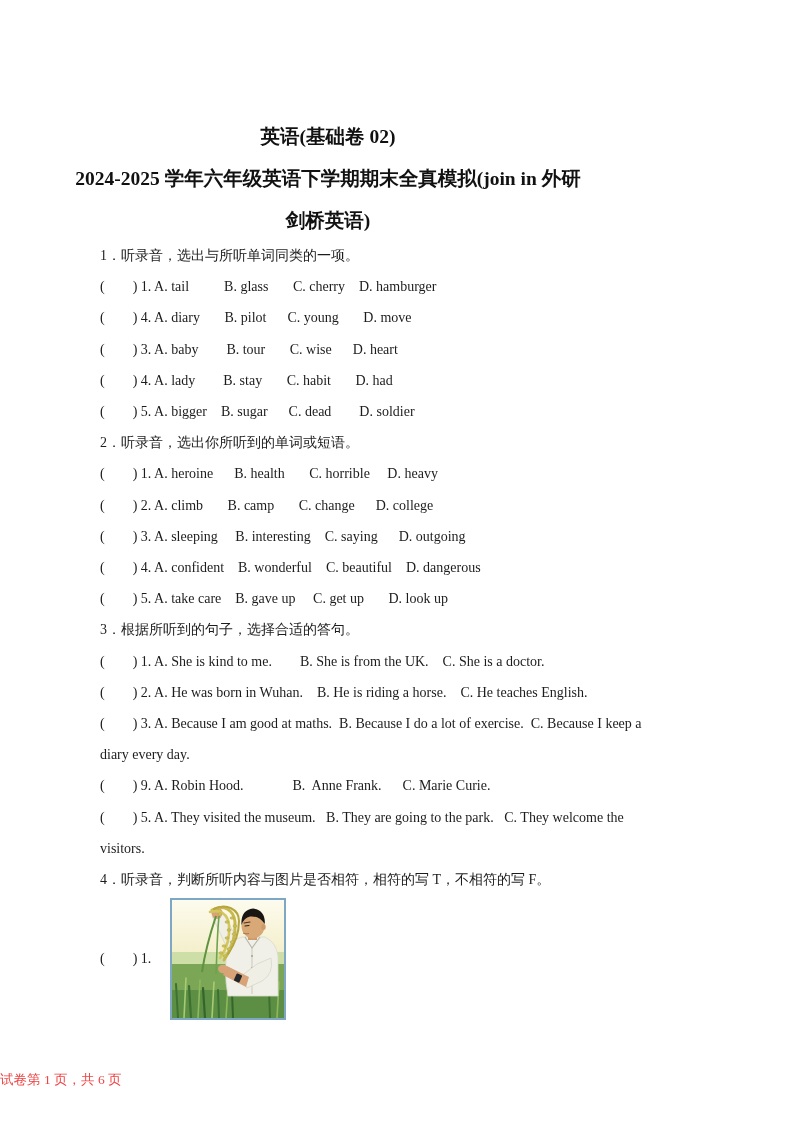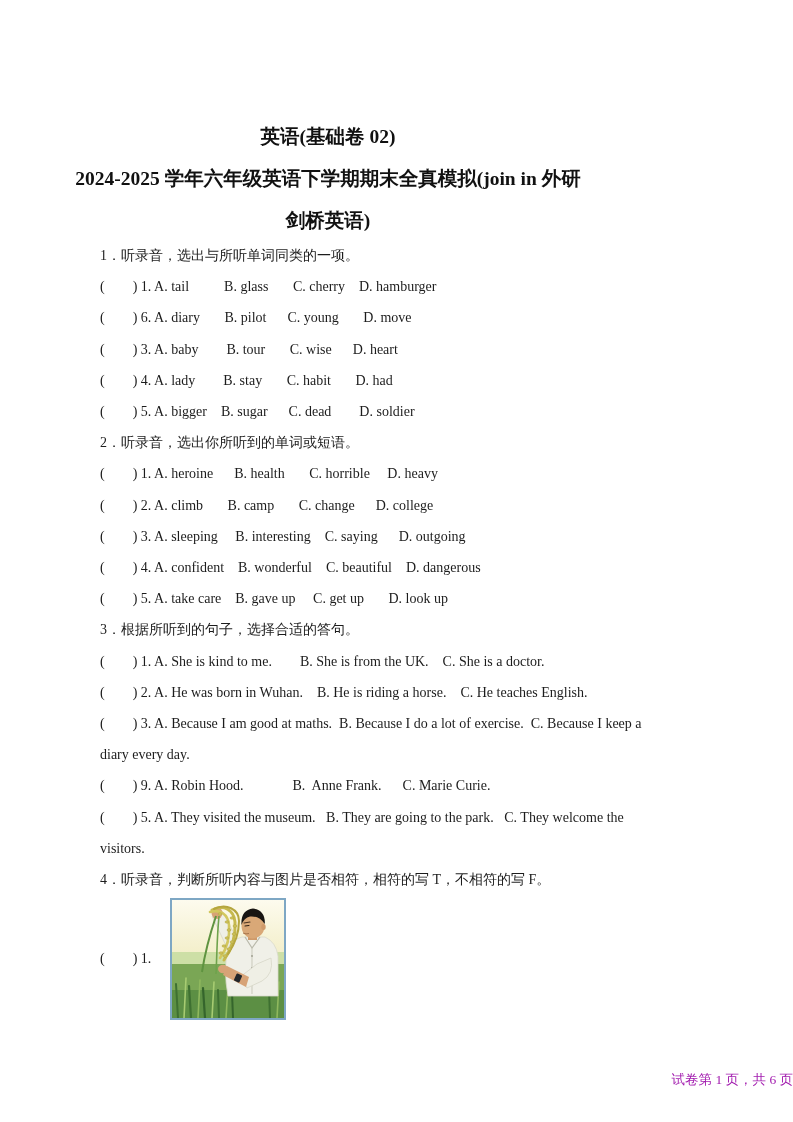--- a/index.html
+++ b/index.html
@@ -53,43 +53,43 @@
     border: 2px solid #7ea7c4;
     box-sizing: content-box;
     background: #f7f3d8;
   }
   .photo svg { display: block; }
   .footer {
     position: absolute;
     top: 1068px;
     left: 0;
     width: 793px;
-    text-align: right;
+    text-align: left;
     font-size: 13.5px;
     line-height: 24px;
-    color: #a21caf;
+    color: #ef4444;
     white-space: pre;
   }
 </style>
 </head>
 <body>
 
 <div class="page">
 
   <div class="title-block">
     <div class="title-line">英语(基础卷 02)</div>
     <div class="title-line">2024-2025 学年六年级英语下学期期末全真模拟(join in 外研</div>
     <div class="title-line">剑桥英语)</div>
   </div>
 
   <div class="body-block">
 
     <div class="line">1．听录音，选出与所听单词同类的一项。</div>
     <div class="line">(        ) 1. A. tail          B. glass       C. cherry    D. hamburger</div>
-    <div class="line">(        ) 6. A. diary       B. pilot      C. young       D. move</div>
+    <div class="line">(        ) 4. A. diary       B. pilot      C. young       D. move</div>
     <div class="line">(        ) 3. A. baby        B. tour       C. wise      D. heart</div>
     <div class="line">(        ) 4. A. lady        B. stay       C. habit       D. had</div>
     <div class="line">(        ) 5. A. bigger    B. sugar      C. dead        D. soldier</div>
 
     <div class="line">2．听录音，选出你所听到的单词或短语。</div>
     <div class="line">(        ) 1. A. heroine      B. health       C. horrible     D. heavy</div>
     <div class="line">(        ) 2. A. climb       B. camp       C. change      D. college</div>
     <div class="line">(        ) 3. A. sleeping     B. interesting    C. saying      D. outgoing</div>
     <div class="line">(        ) 4. A. confident    B. wonderful    C. beautiful    D. dangerous</div>
     <div class="line">(        ) 5. A. take care    B. gave up     C. get up       D. look up</div>

